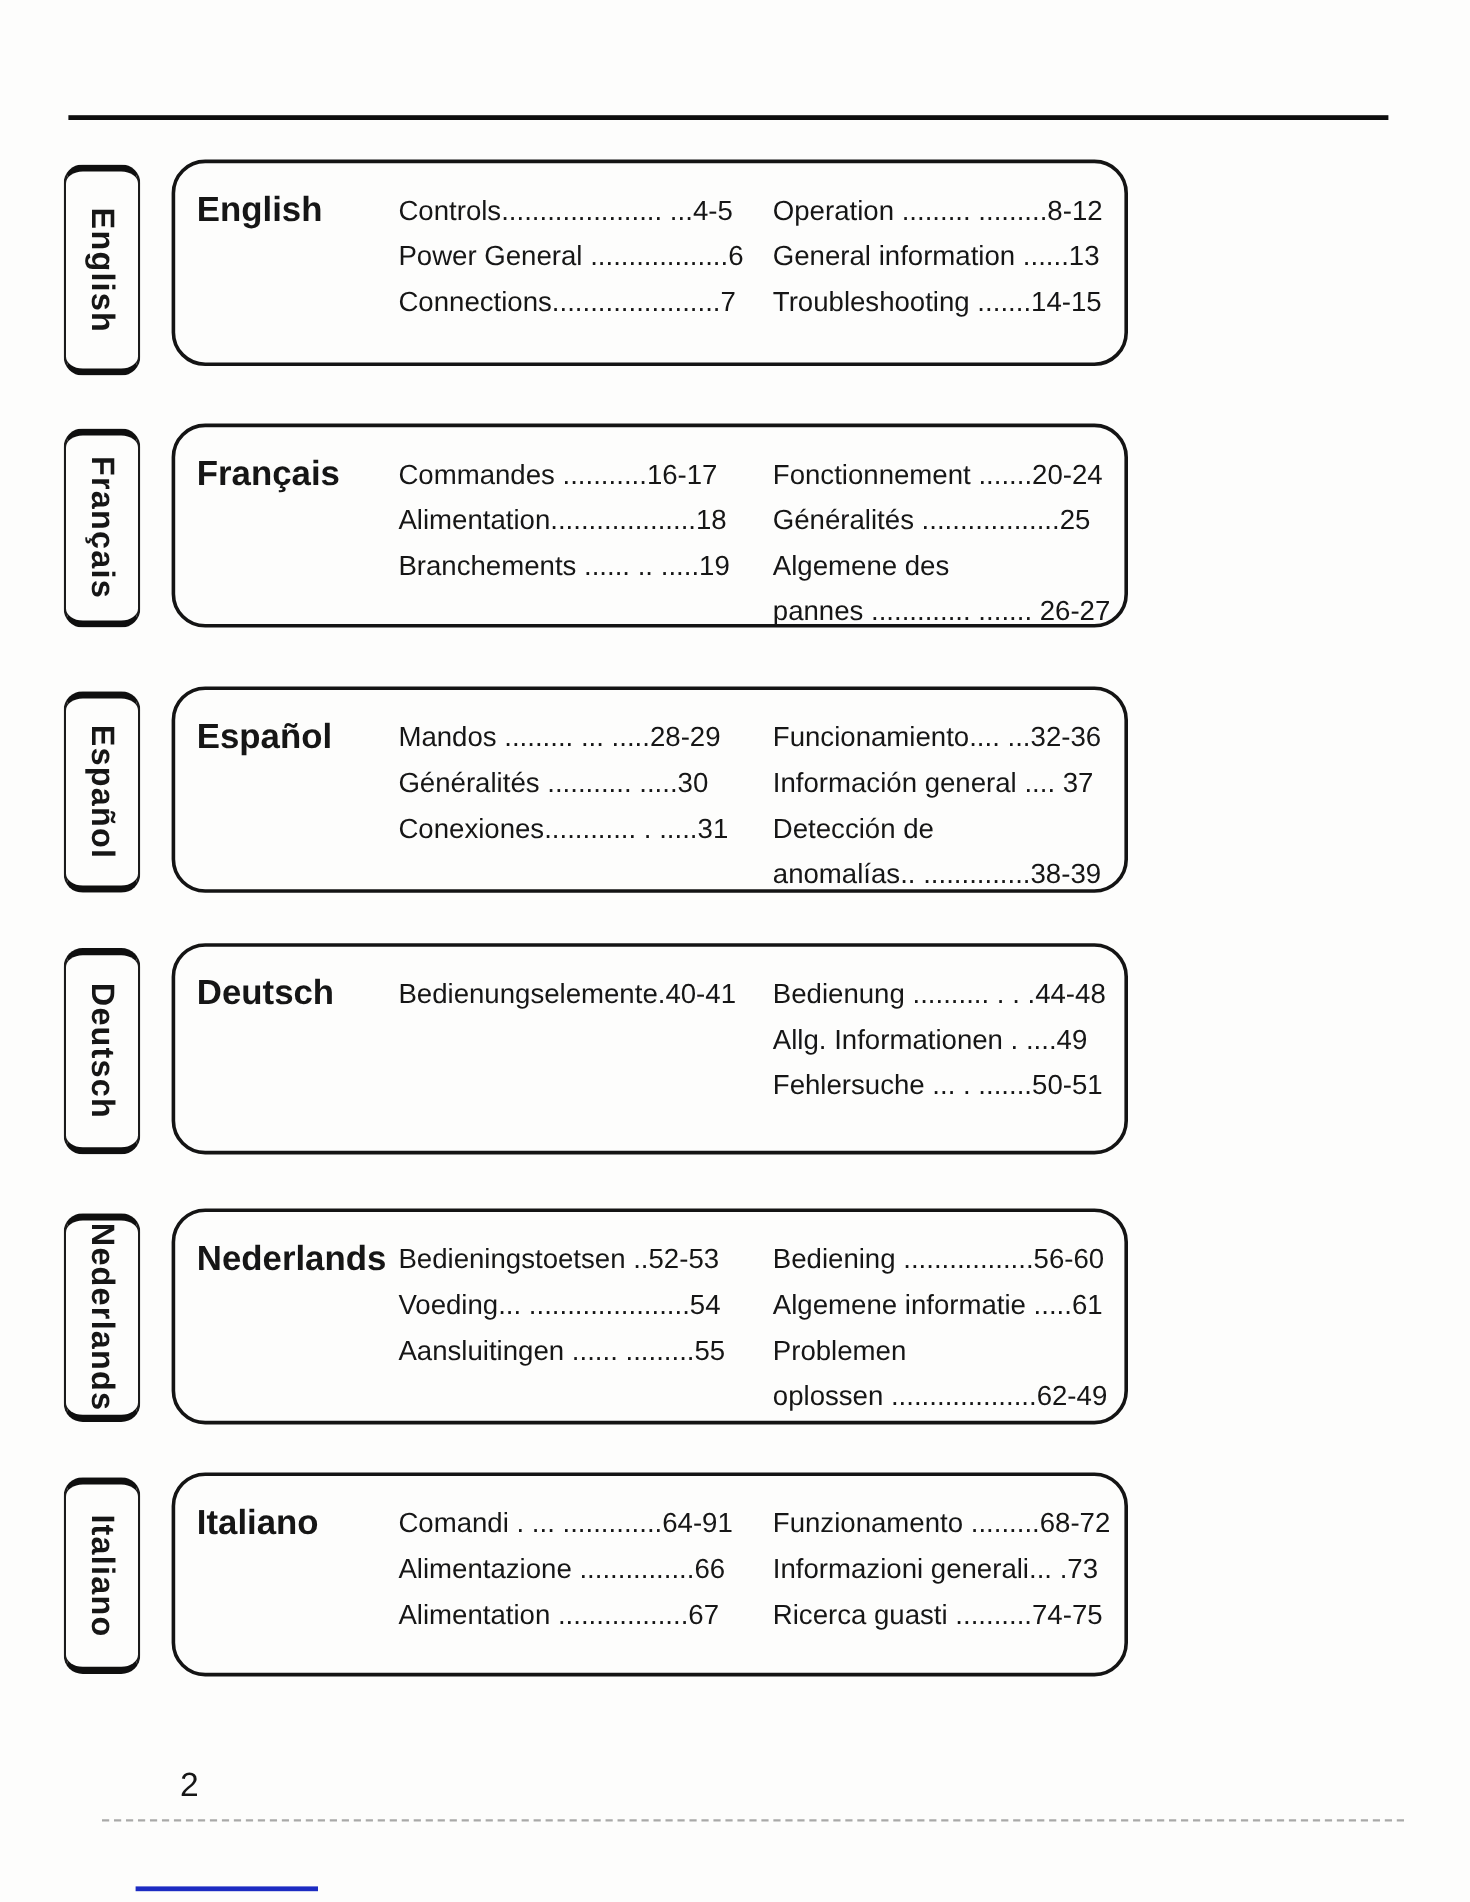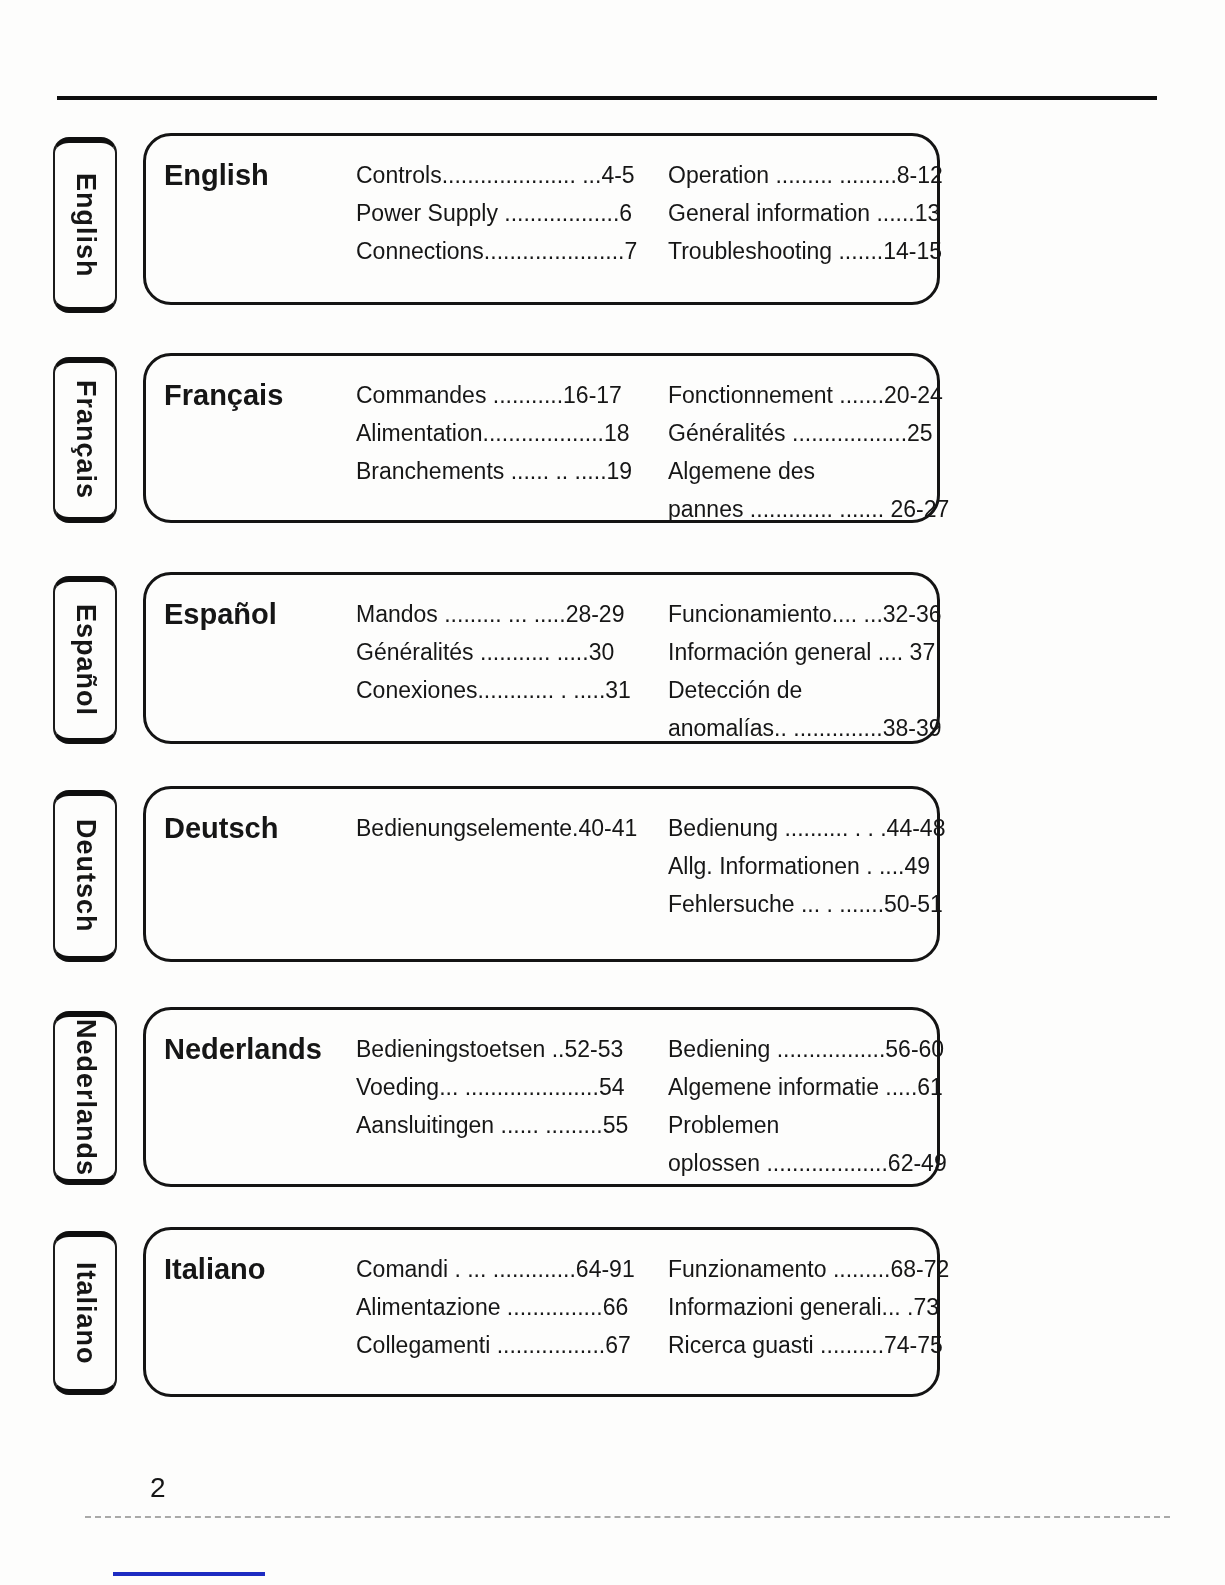--- a/index.html
+++ b/index.html
@@ -52,21 +52,21 @@
     background: #fdfdfc;
   }
   .section-title {
     width: 168px;
     font-weight: bold;
     font-size: 29px;
     line-height: 38px;
     flex: 0 0 auto;
   }
   .toc-col { font-size: 23px; line-height: 38px; }
-  .toc-col.c1 { width: 312px; flex: 0 0 auto; margin-left: 24px; }
+  .toc-col.c1 { width: 312px; flex: 0 0 auto; }
   .toc-col.c2 { flex: 1 1 auto; }
   .toc-line { white-space: nowrap; }
   .page-number {
     position: absolute;
     left: 150px; top: 1472px;
     font-size: 28px;
   }
   .bottom-dashes {
     position: absolute;
     left: 85px; top: 1516px;
@@ -88,21 +88,21 @@
 
   <div class="top-rule"></div>
 
   <div class="lang-tab" style="top:137px;height:176px;">
     <span class="tab-text">English</span>
   </div>
   <div class="section-box" style="top:133px;height:172px;">
     <div class="section-title">English</div>
     <div class="toc-col c1">
       <div class="toc-line">Controls..................... ...4-5</div>
-      <div class="toc-line">Power Supply ..................6</div>
+      <div class="toc-line">Power General ..................6</div>
       <div class="toc-line">Connections......................7</div>
     </div>
     <div class="toc-col c2">
       <div class="toc-line">Operation ......... .........8-12</div>
       <div class="toc-line">General information ......13</div>
       <div class="toc-line">Troubleshooting .......14-15</div>
     </div>
   </div>
 
   <div class="lang-tab" style="top:357px;height:166px;">
@@ -175,21 +175,21 @@
   </div>
 
   <div class="lang-tab" style="top:1231px;height:164px;">
     <span class="tab-text">Italiano</span>
   </div>
   <div class="section-box" style="top:1227px;height:170px;">
     <div class="section-title">Italiano</div>
     <div class="toc-col c1">
       <div class="toc-line">Comandi . ... .............64-91</div>
       <div class="toc-line">Alimentazione ...............66</div>
-      <div class="toc-line">Collegamenti .................67</div>
+      <div class="toc-line">Alimentation .................67</div>
     </div>
     <div class="toc-col c2">
       <div class="toc-line">Funzionamento .........68-72</div>
       <div class="toc-line">Informazioni generali... .73</div>
       <div class="toc-line">Ricerca guasti ..........74-75</div>
     </div>
   </div>
 
   <div class="page-number">2</div>
   <div class="bottom-dashes"></div>

